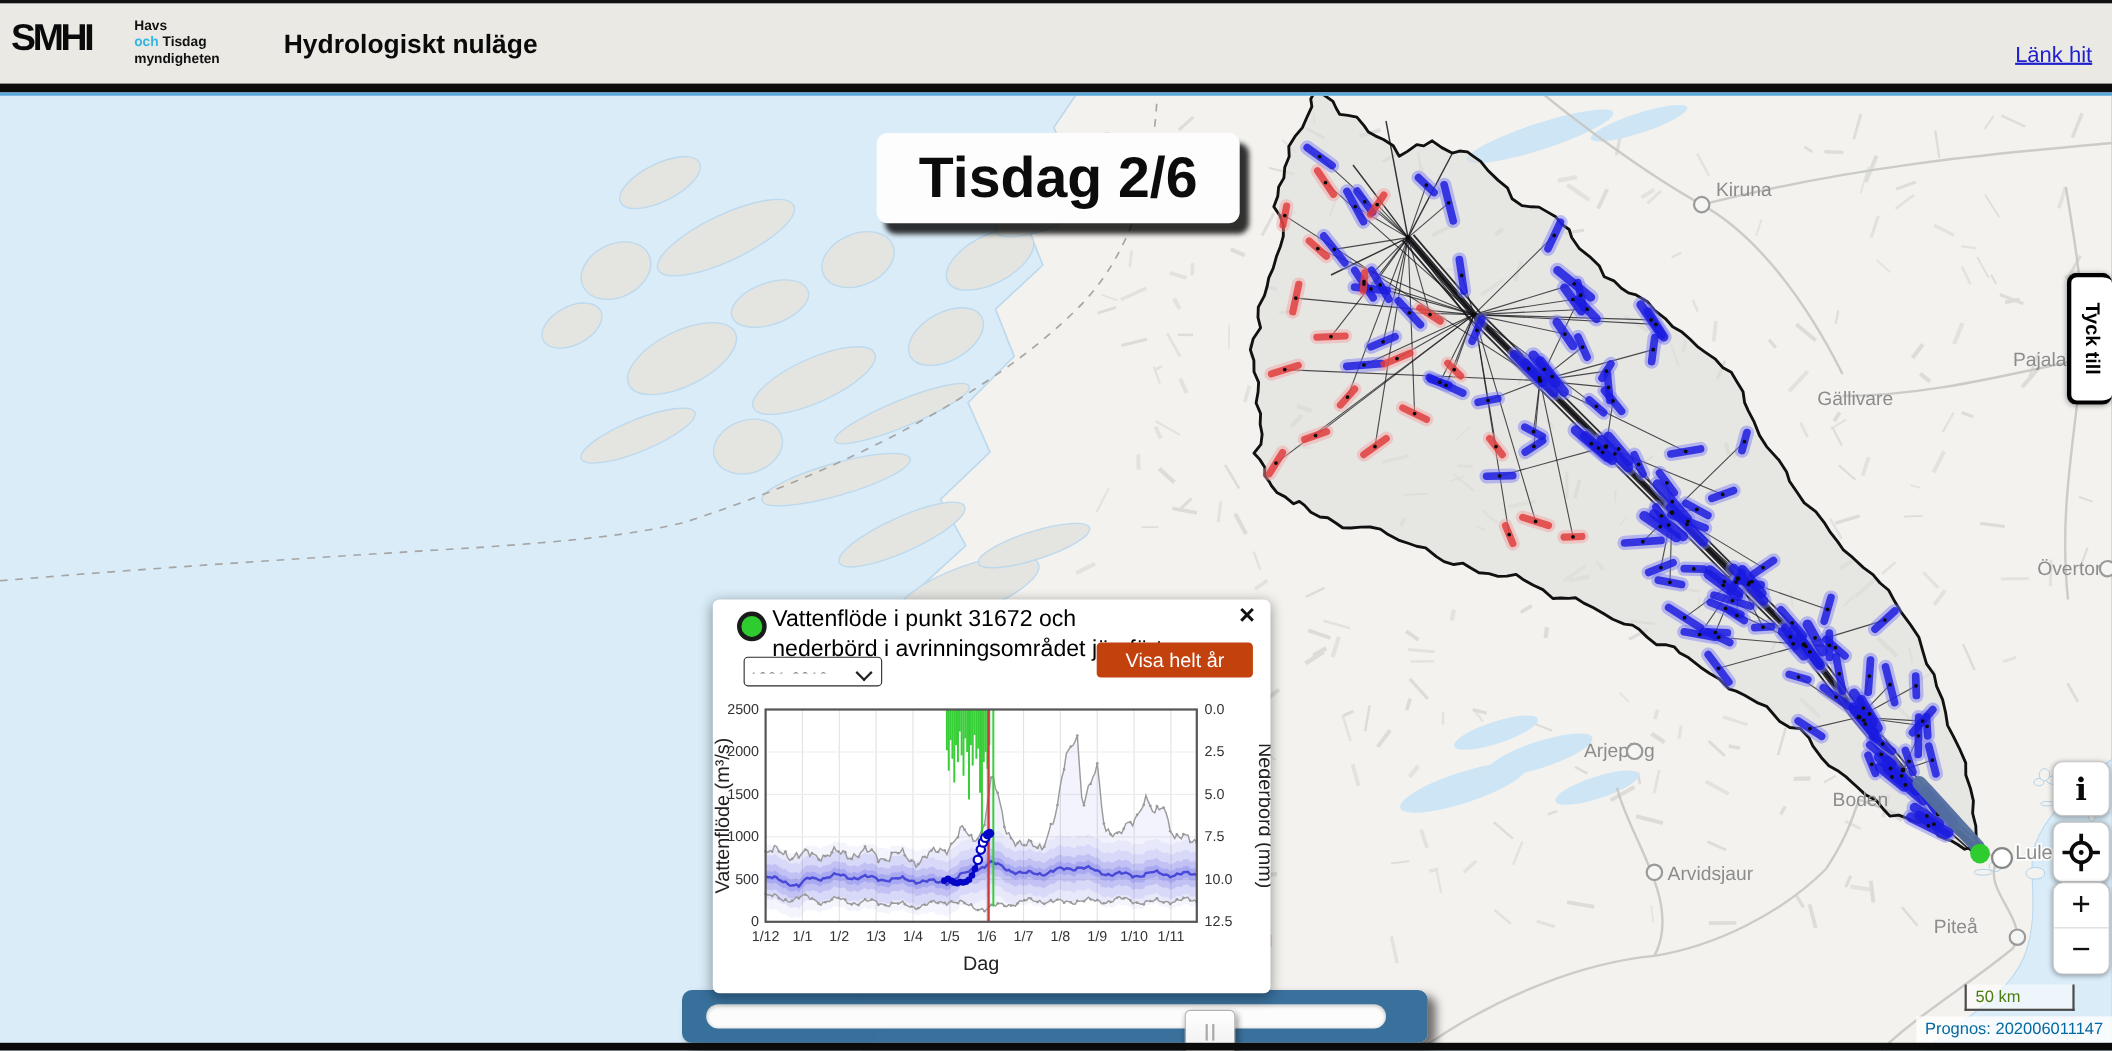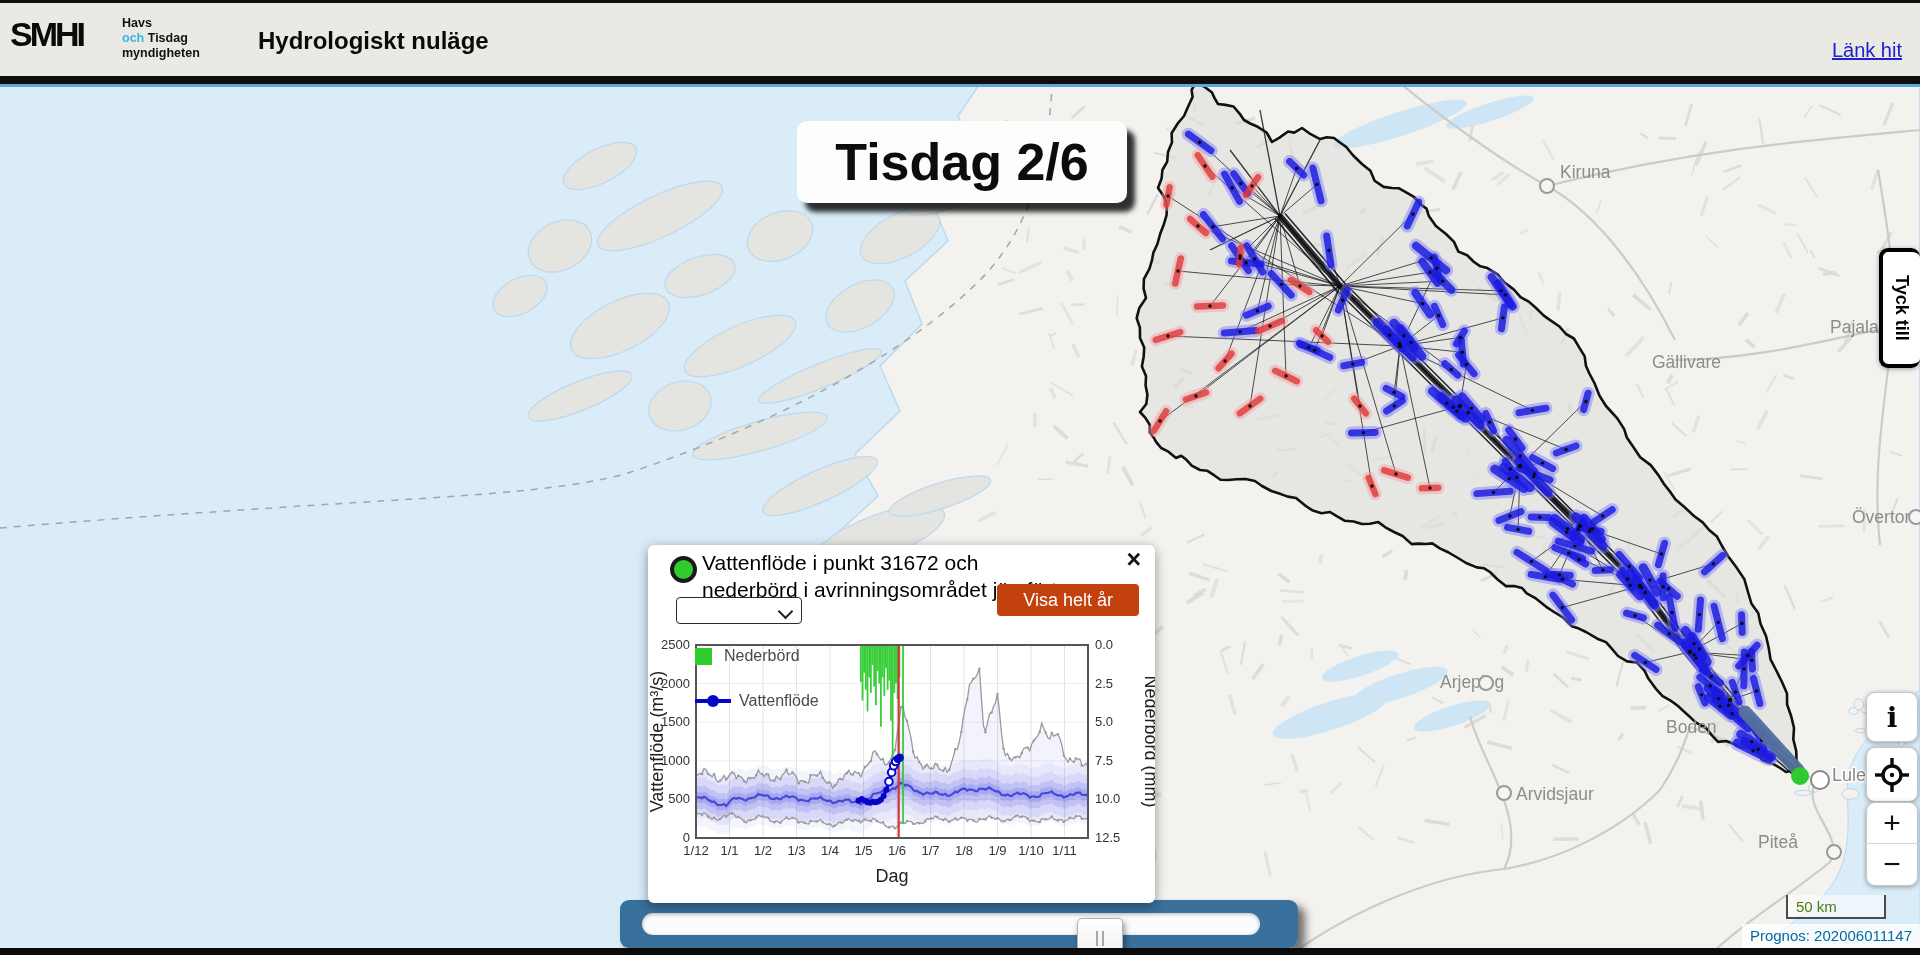--- a/index.html
+++ b/index.html
@@ -981,33 +981,20 @@
   <div id="popup">
     <div class="pmark"></div>
     <div class="ptitle">Vattenflöde i punkt 31672 och nederbörd i avrinningsområdet jämfört med</div>
     <div class="pclose">×</div>
     <select>
       <option>1981-2018</option>
     </select>
     <div class="selchev"></div>
     <button class="greenbtn">Visa helt år</button>
 
-    <div class="legend" style="left:47px;top:100px;">
-      <div class="row">
-        <span class="sq"></span>
-        <span>Nederbörd</span>
-      </div>
-      <div class="row">
-        <svg width="36" height="14">
-          <line x1="0" y1="7" x2="36" y2="7" stroke="#0505c8" stroke-width="4"></line>
-          <circle cx="18" cy="7" r="6" fill="#0505c8"></circle>
-        </svg>
-        <span>Vattenflöde</span>
-      </div>
-    </div>
 
     <svg id="chart" width="507" height="255">
         <rect x="48" y="5" width="392" height="193" fill="#fff"></rect>
         <g>
           <line x1="48" y1="5" x2="48" y2="198" stroke="#e2e2e2" stroke-width="1"></line>
           <line x1="81.5" y1="5" x2="81.5" y2="198" stroke="#e2e2e2" stroke-width="1"></line>
           <line x1="115" y1="5" x2="115" y2="198" stroke="#e2e2e2" stroke-width="1"></line>
           <line x1="148.5" y1="5" x2="148.5" y2="198" stroke="#e2e2e2" stroke-width="1"></line>
           <line x1="182" y1="5" x2="182" y2="198" stroke="#e2e2e2" stroke-width="1"></line>
           <line x1="215.5" y1="5" x2="215.5" y2="198" stroke="#e2e2e2" stroke-width="1"></line>

